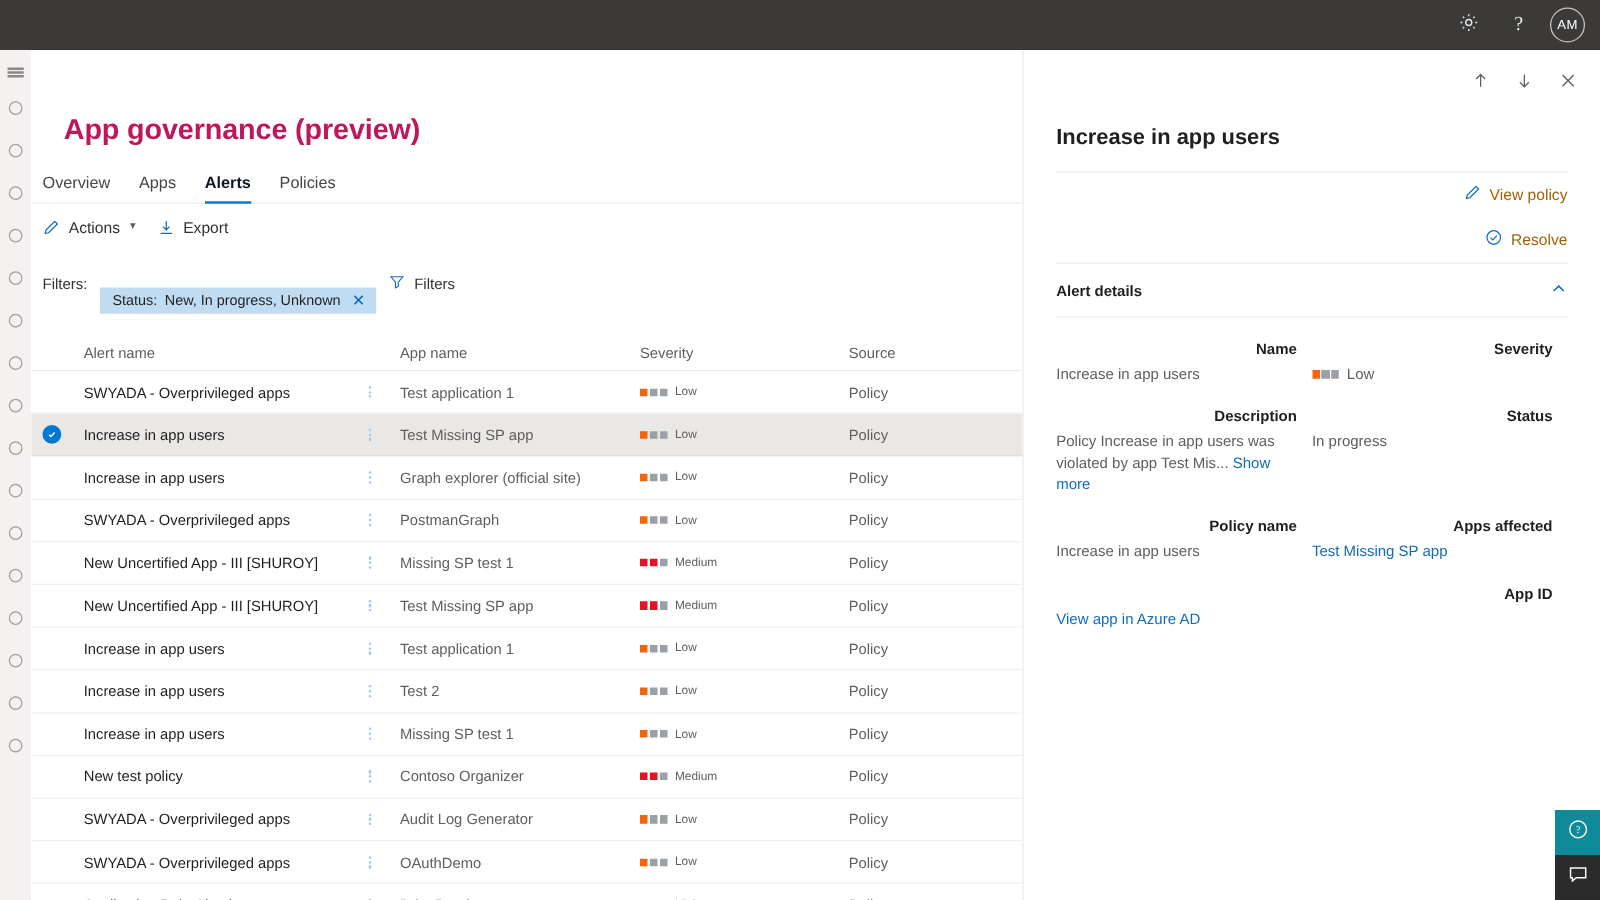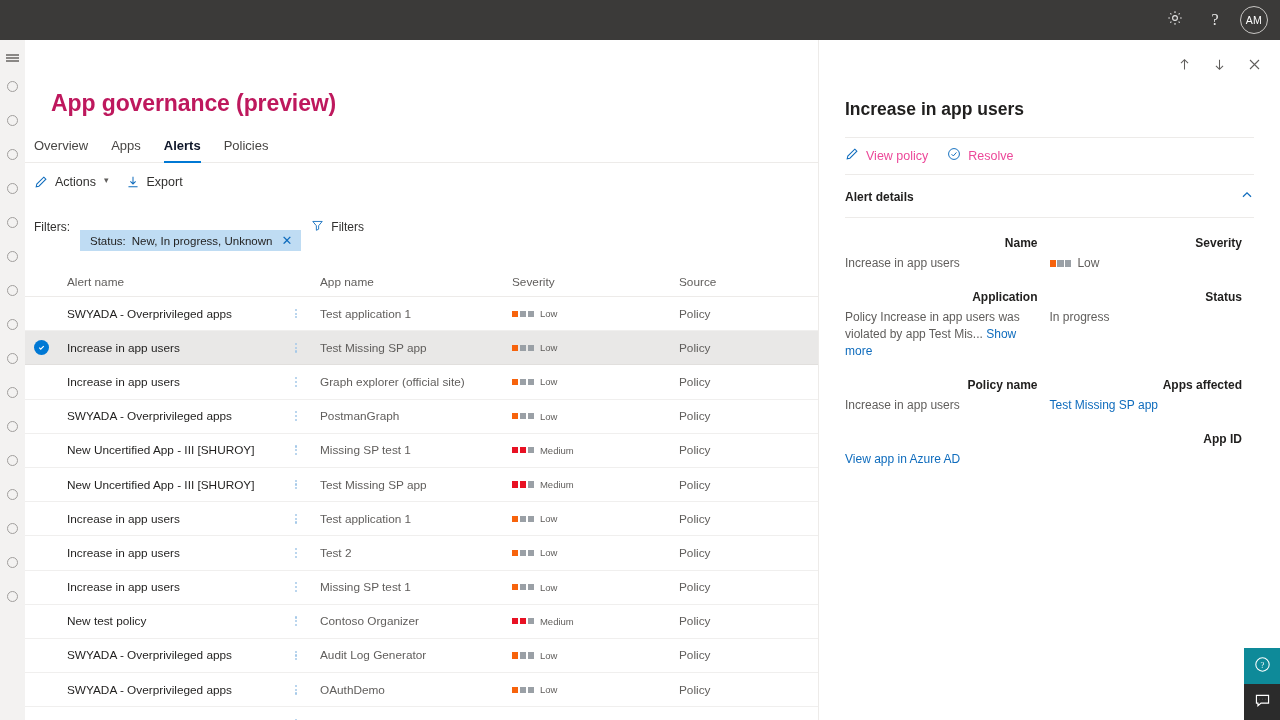--- a/index.html
+++ b/index.html
@@ -132,21 +132,21 @@
   }
   .panel-nav div { width: 24px; height: 24px; display:flex; align-items:center; justify-content:center; color: #605e5c; cursor: pointer; }
   .panel-title {
     font-size: 17.5px; font-weight: bold; color: #201f1e;
     padding: 23px 0 0 26px;
   }
   .panel-actions {
     display: flex; align-items: flex-end; gap: 19px;
     margin: 17px 26px 0 26px; padding: 9px 0 10px 0;
     border-top: 1px solid #edebe9; border-bottom: 1px solid #edebe9;
-    font-size: 12.5px; color: #ec4899;
+    font-size: 12.5px; color: #a16207; flex-direction: column;
   }
   .pact { display: flex; align-items: center; gap: 7px; cursor: pointer; }
   .section-head {
     display: flex; align-items: center; justify-content: space-between;
     margin: 0 26px; padding: 13px 0 12px 0;
     border-bottom: 1px solid #edebe9;
     font-size: 12px; font-weight: bold; color: #201f1e; cursor: pointer;
   }
   .fields { padding: 18px 26px 0 26px; }
   .frow { display: flex; margin-bottom: 18px; }
@@ -651,21 +651,21 @@
                   <i style="background: rgb(154, 160, 166);"></i>
                 </span>
               <span class="sevtext">Low</span>
             </div>
           </div>
         </div>
       </div>
 
       <div class="frow">
         <div class="fcell">
-          <div class="flabel">Application</div>
+          <div class="flabel">Description</div>
           <div class="fvalue">
             <span>Policy Increase in app users was violated by app Test Mis...</span>
             <span class="flink">Show more</span>
           </div>
         </div>
         <div class="fcell">
           <div class="flabel">Status</div>
           <div class="fvalue">In progress</div>
         </div>
       </div>

